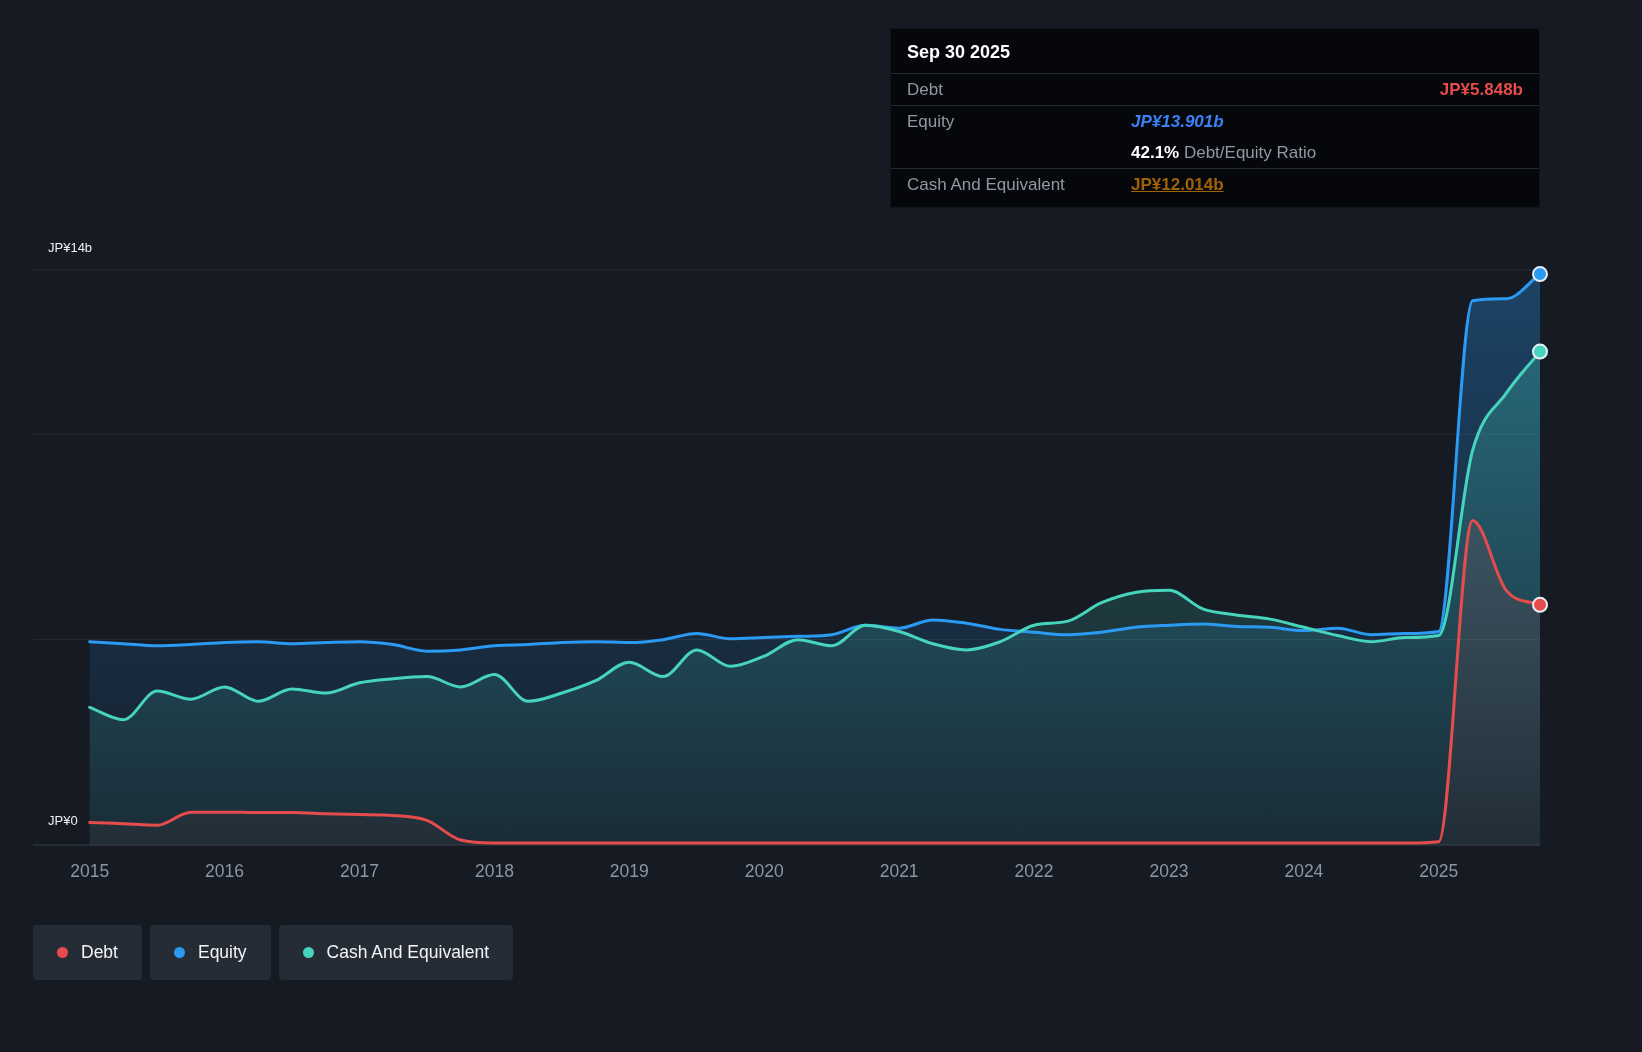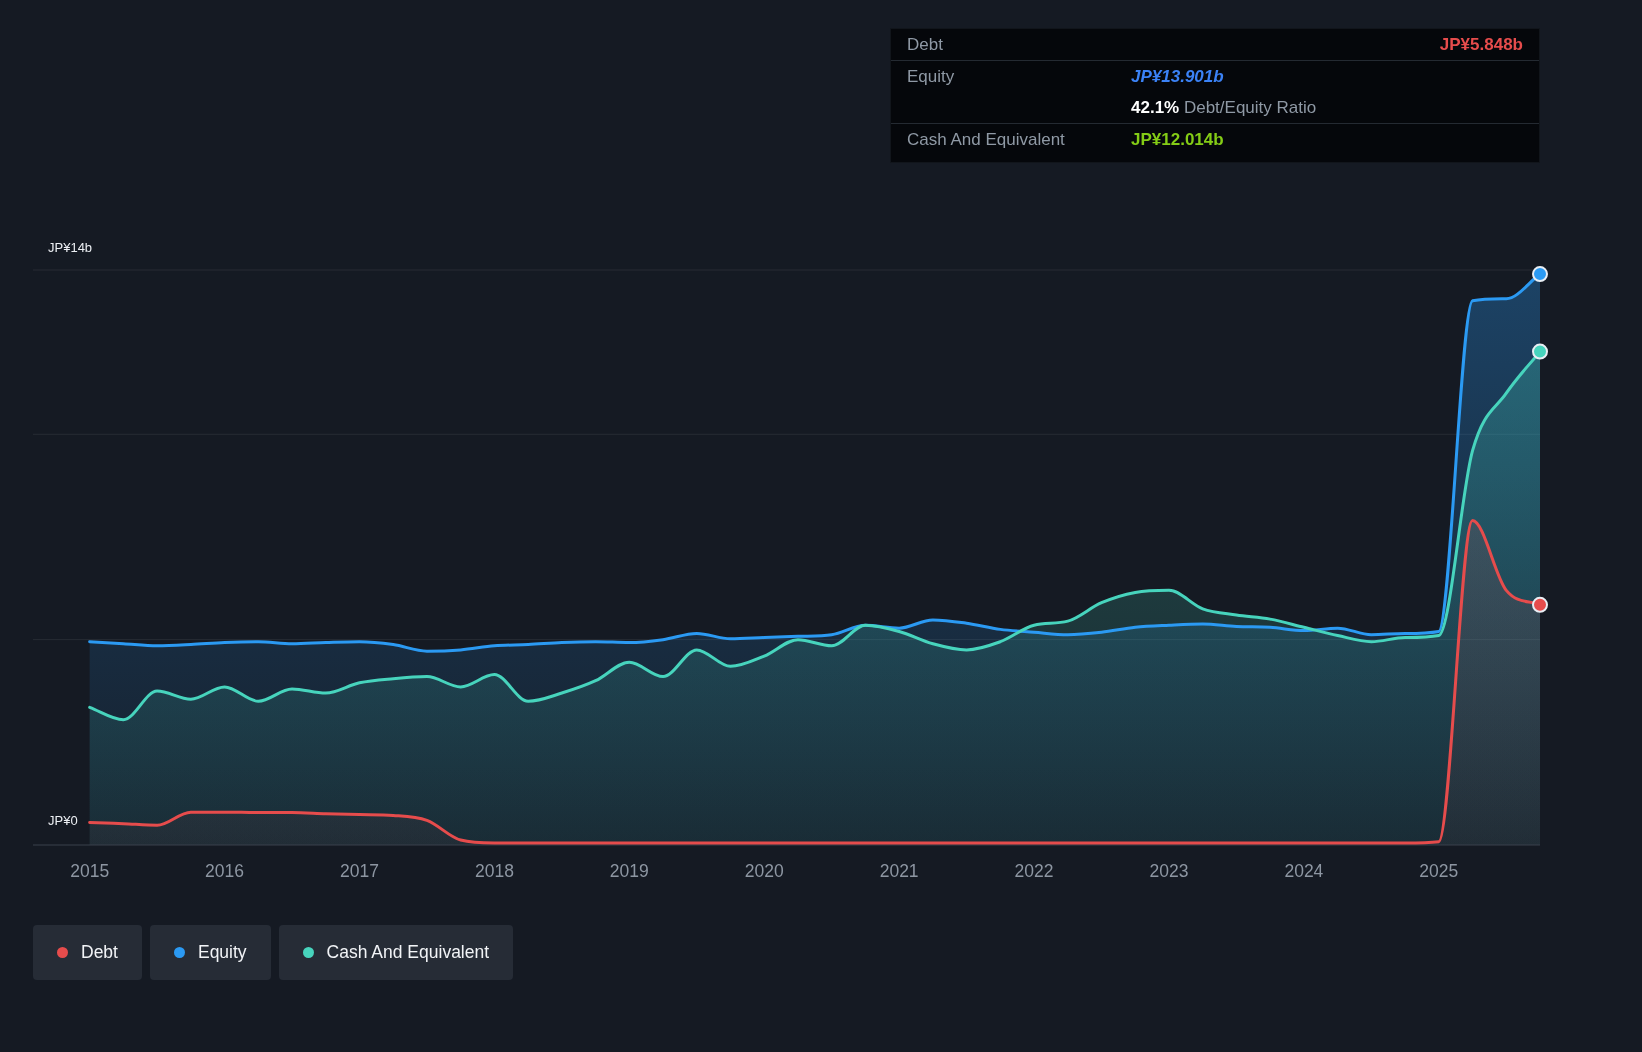--- a/index.html
+++ b/index.html
@@ -100,20 +100,21 @@
         <text x="1168.98" y="877" text-anchor="middle" fill="#8d96a2" font-size="17.5">2023</text>
         <text x="1303.9" y="877" text-anchor="middle" fill="#8d96a2" font-size="17.5">2024</text>
         <text x="1438.81" y="877" text-anchor="middle" fill="#8d96a2" font-size="17.5">2025</text>
       </svg>
   </div>
 
   <div class="ylabel top">JP¥14b</div>
   <div class="ylabel bottom">JP¥0</div>
 
   <div class="tooltip">
+    <div class="tt-header">Sep 30 2025</div>
 
     <div class="trow bordered">
       <span class="tt-label">Debt</span>
       <span class="tt-value" style="color: rgb(230, 76, 76); text-align: right;">JP¥5.848b</span>
     </div>
 
     <div class="trow">
       <span class="tt-label">Equity</span>
       <span class="tt-value" style="color: #3b82f6; font-style: italic;">JP¥13.901b</span>
     </div>
@@ -121,21 +122,21 @@
     <div class="trow bordered">
       <span></span>
       <span>
         <span class="tt-ratio-strong">42.1%</span>
         <span class="tt-label">Debt/Equity Ratio</span>
       </span>
     </div>
 
     <div class="trow">
       <span class="tt-label">Cash And Equivalent</span>
-      <span class="tt-value" style="color: #84cc16;">JP¥12.014b</span>
+      <span class="tt-value" style="color: #a16207; text-decoration: underline;">JP¥12.014b</span>
     </div>
   </div>
 
   <div class="legend">
     <div class="pill">
       <span class="dot" style="background: rgb(230, 76, 76);"></span>
       <span>Debt</span>
     </div>
     <div class="pill">
       <span class="dot" style="background: rgb(43, 154, 243);"></span>

